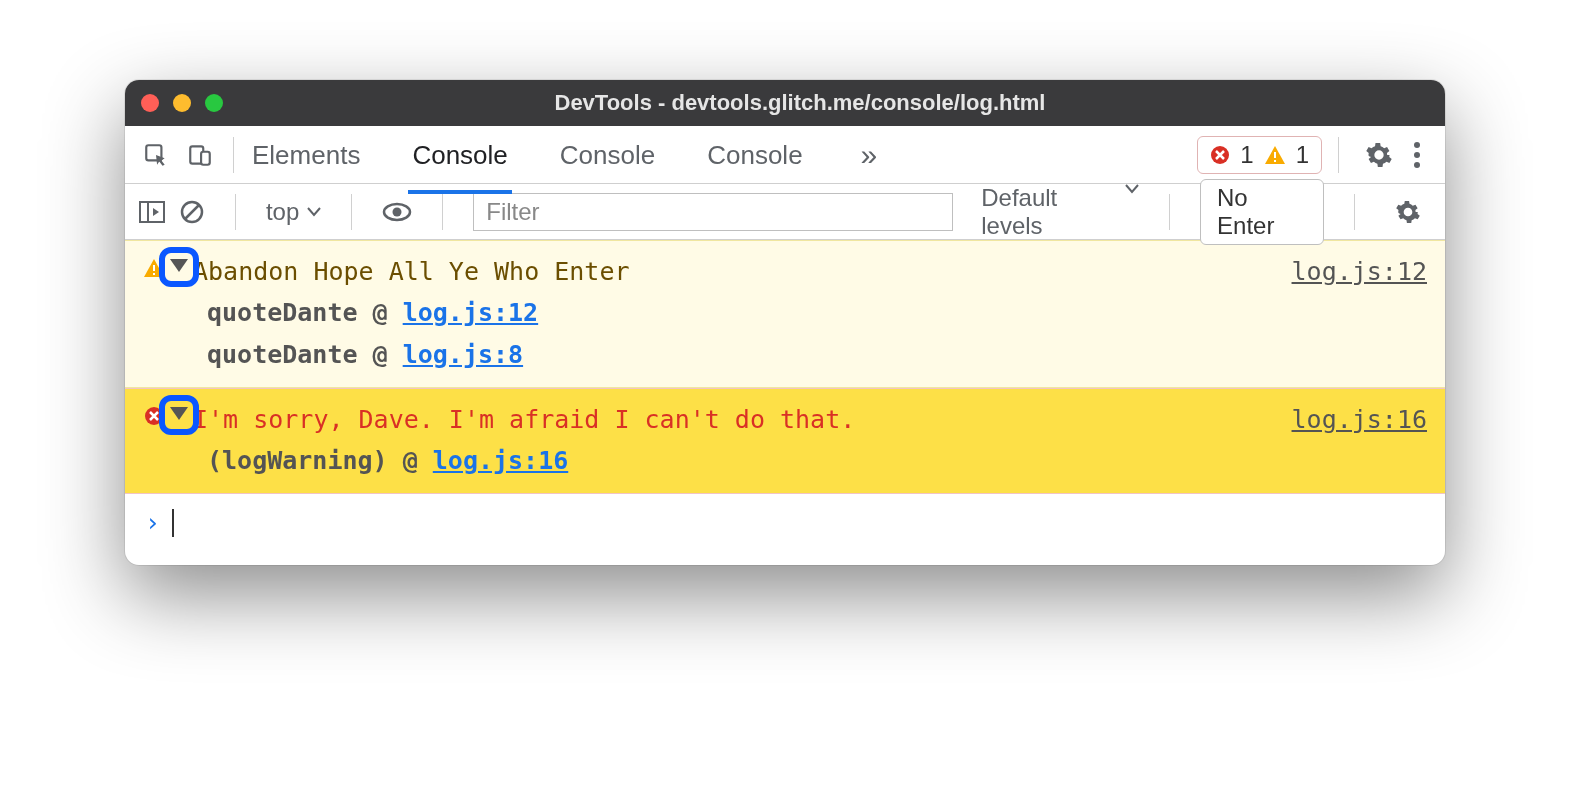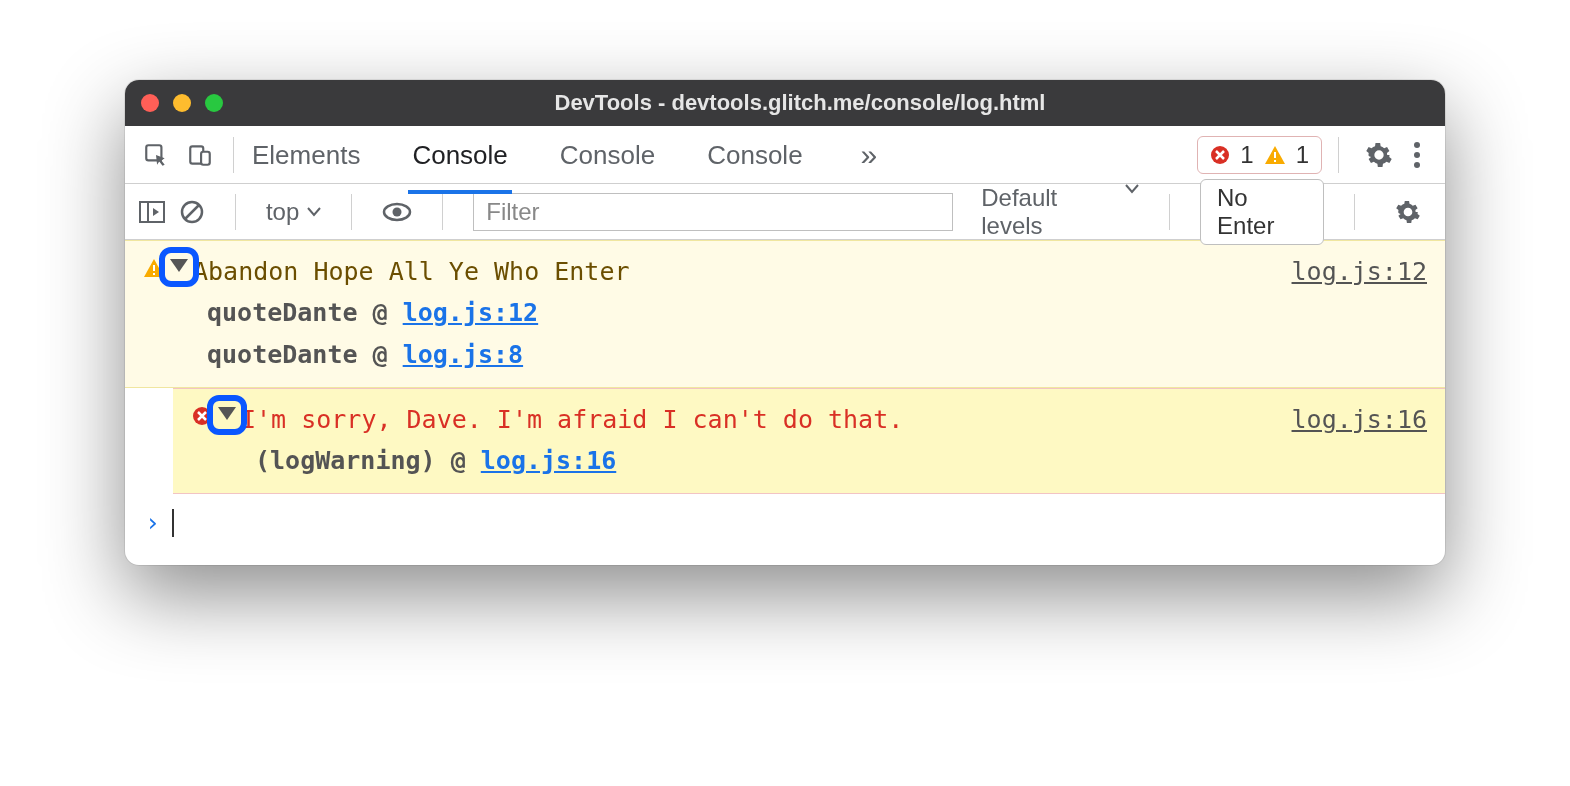--- a/index.html
+++ b/index.html
@@ -57,21 +57,21 @@
   .noissues{
     border:1px solid #bfbfbf; background:#fff; border-radius:6px; padding:4px 16px;
     font-size:24px; color:#333; cursor:pointer;
   }
   .toolbar .spacer{ flex:1; }
 
   
   .msg{ border-top:1px solid rgba(0,0,0,0.05); padding:10px 18px 12px 18px; font-family: Menlo, Consolas, monospace; font-size:25px; line-height:1.65; }
   .msg .row1{ display:flex; align-items:flex-start; }
   .msg.warn{ background:#fffbe6; border-top:1px solid #f0e6a0; border-bottom:1px solid #f0e6a0;}
-  .msg.err{ background:#fef9c3; border-top:1px solid #f2c4c4; border-bottom:1px solid #f2c4c4;margin-left:48px;}
+  .msg.err{ background:#fde047; border-top:1px solid #f2c4c4; border-bottom:1px solid #f2c4c4;}
   .badge{ width:22px; height:22px; display:inline-flex; align-items:center; justify-content:center; margin-top:6px; }
   .expander-wrap{ position:relative; width:28px; display:flex; justify-content:center; margin-top:2px;}
   .highlight-circle{
     position:absolute; top:-6px; left:-6px; width:40px; height:40px; border:6px solid #0a57ff; border-radius:12px;
   }
   .tri-down{ width:0;height:0;border-left:9px solid transparent;border-right:9px solid transparent;border-top:13px solid #555; margin-top:6px; cursor:pointer;}
   .msg-text{ flex:1; }
   .msg.warn .msg-text{ color:#6b4e00; }
   .msg.err .msg-text{ color:#d93025; }
   .src-link{ color:#545454; text-decoration:underline; cursor:pointer; }

